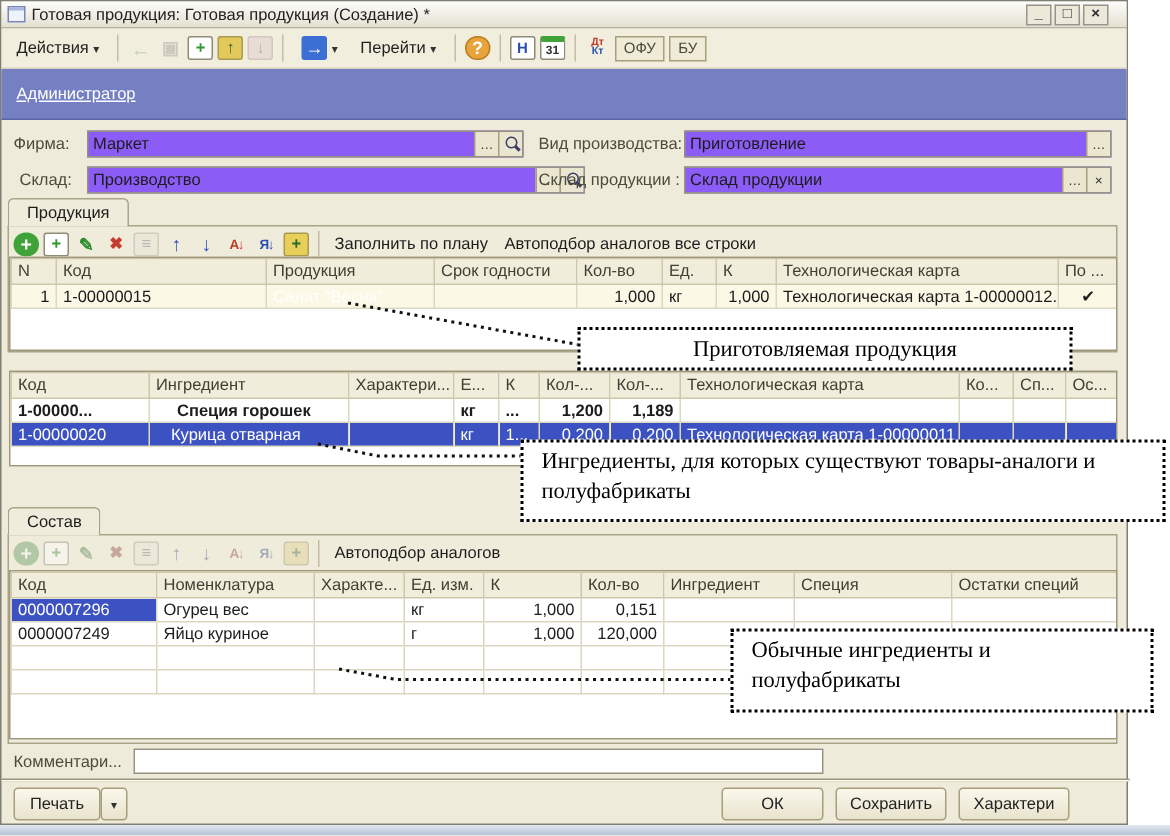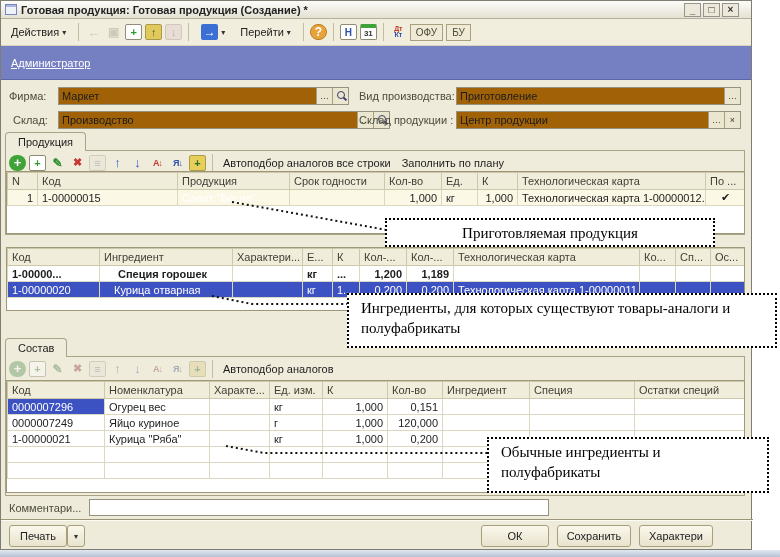--- a/index.html
+++ b/index.html
@@ -3,21 +3,21 @@
 <meta charset="utf-8">
 <style>
   *{box-sizing:border-box;margin:0;padding:0}
   html,body{width:780px;height:557px}
   body{position:relative;background:#fff;font-family:"Liberation Sans",sans-serif;font-size:11px;color:#1c1c1c;overflow:hidden}
 
   
   #win{position:absolute;left:0;top:0;width:752px;height:550px;background:#efebda;border:1px solid #7e7e72}
   #titlebar{position:absolute;left:0;top:0;width:100%;height:18px;background:linear-gradient(#fcfcfa,#e4e1d2);border-bottom:1px solid #b4afa0;display:flex;align-items:center;padding:0 4px;gap:4px}
   .winicon{width:12px;height:11px;background:#eef2fb;border:1px solid #7a86b8;box-shadow:inset 0 2px 0 #aab6e0}
-  #titlebar .t{font-weight:bold;font-size:11px;color:#222;flex:1;white-space:nowrap;overflow:hidden}
+  #titlebar .t{font-weight:normal;font-size:11px;color:#222;flex:1;white-space:nowrap;overflow:hidden}
   .wbtns{display:flex;gap:2px;margin-right:8px}
   .wbtn{width:17px;height:14px;border:1px solid #99948a;background:#ece9db;display:inline-flex;align-items:center;justify-content:center;font-size:10px;font-weight:bold;color:#333}
 
   
   #toolbar{position:absolute;left:0;top:18px;width:100%;height:27px;background:#f2eedd;display:flex;align-items:center;padding:0 4px;gap:3px;border-bottom:1px solid #d8d3bf}
   .flatbtn{display:inline-flex;align-items:center;gap:3px;padding:2px 5px;background:transparent;border:1px solid transparent;font-size:11px;color:#222;cursor:default}
   .vsep{width:1px;height:18px;background:#c3bda6;margin:0 3px}
   .caret{font-size:8px;color:#333}
   .gi{width:17px;height:16px;display:inline-flex;align-items:center;justify-content:center;font-weight:bold;font-size:12px;border-radius:2px}
   .gi-add{background:#3fa339;color:#fff;border-radius:8px;font-size:13px}
@@ -44,21 +44,21 @@
   .togglebtn{padding:2px 5px;border:1px solid #a79f7d;background:#efebd6;font-size:10px;color:#4a4a38}
   .dim{opacity:.42;filter:grayscale(45%)}
 
   
   #bluehead{position:absolute;left:0;top:45px;width:100%;height:34px;background:#7480c1;border-bottom:1px solid #5a66a8;display:flex;align-items:center;justify-content:space-between;padding:0 10px}
   #bluehead .doc{color:#fff;font-weight:bold;font-size:12px;text-decoration:underline;white-space:nowrap}
   #bluehead .usr{color:#fff;font-size:11px;text-decoration:underline}
 
   
   .flabel{position:absolute;font-size:11px;color:#4c4c3c;white-space:nowrap}
-  .fld{position:absolute;height:18px;background:#a16207;border:1px solid #96927e;display:flex;align-items:center;padding-left:3px;font-size:11px}
+  .fld{position:absolute;height:18px;background:#8b5cf6;border:1px solid #96927e;display:flex;align-items:center;padding-left:3px;font-size:11px}
   .fld .v{flex:1;white-space:nowrap;overflow:hidden}
   .inbtn{width:16px;height:16px;background:#ebe6d0;border-left:1px solid #a79f7d;display:inline-flex;align-items:center;justify-content:center;font-size:9px;color:#333;flex:0 0 auto}
   .mag{position:relative;display:inline-block;width:12px;height:12px}
   .mag::before{content:"";position:absolute;left:2px;top:1px;width:6px;height:6px;border:1.5px solid #3a3a6a;border-radius:50%}
   .mag::after{content:"";position:absolute;left:8px;top:8px;width:4px;height:2px;background:#3a3a6a;transform:rotate(45deg)}
 
   
   .tab{position:absolute;height:19px;padding:3px 12px 0;background:#f0ecdb;border:1px solid #a9a387;border-bottom:none;border-radius:4px 4px 0 0;font-size:11px;z-index:3}
   .panel{position:absolute;background:#f0ecdb;border:1px solid #a9a387;z-index:2}
   .ptool{position:absolute;left:3px;top:2px;height:19px;display:flex;align-items:center;gap:3px}
@@ -157,41 +157,41 @@
   <span class="flabel" style="left:12px;top:113px">Склад:</span>
   <div class="fld" style="left:57px;top:110px;width:332px">
     <span class="v">Производство</span>
     <span class="inbtn">…</span>
     <span class="inbtn">
         <span class="mag"></span>
       </span>
   </div>
   <span class="flabel" style="left:358px;top:113px">Склад продукции :</span>
   <div class="fld" style="left:455px;top:110px;width:285px">
-    <span class="v">Центр продукции</span>
+    <span class="v">Склад продукции</span>
     <span class="inbtn">…</span>
     <span class="inbtn">×</span>
   </div>
 
   <div class="tab" style="left:4px;top:131px">Продукция</div>
   <div class="panel" style="left:4px;top:149px;width:740px;height:85px">
     <div class="ptool">
       <span class="gi gi-add">+</span>
       <span class="gi gi-copy">+</span>
       <span class="gi gi-edit">✎</span>
       <span class="gi gi-del">✖</span>
       <span class="gi gi-save dim">≡</span>
       <span class="gi gi-up">↑</span>
       <span class="gi gi-down">↓</span>
       <span class="gi gi-sort az">А↓</span>
       <span class="gi gi-sort za">Я↓</span>
       <span class="gi gi-fill">+</span>
       <span class="vsep"></span>
+      <span class="txtcmd">Заполнить по плану</span>
       <span class="txtcmd">Автоподбор аналогов все строки</span>
-      <span class="txtcmd">Заполнить по плану</span>
     </div>
   </div>
 
   <div class="gridwrap" style="left:5px;top:170px;width:739px;height:63px">
     <table>
       <colgroup>
           <col style="width:30px">
           <col style="width:140px">
           <col style="width:112px">
           <col style="width:95px">
@@ -346,31 +346,20 @@
         <td>Яйцо куриное</td>
         <td></td>
         <td>г</td>
         <td class="num">1,000</td>
         <td class="num">120,000</td>
         <td></td>
         <td></td>
         <td></td>
       </tr>
       <tr>
-        <td>1-00000021</td>
-        <td>Курица "Ряба"</td>
-        <td></td>
-        <td>кг</td>
-        <td class="num">1,000</td>
-        <td class="num">0,200</td>
-        <td></td>
-        <td></td>
-        <td></td>
-      </tr>
-      <tr>
         <td></td>
             <td></td>
             <td></td>
             <td></td>
             <td></td>
             <td></td>
             <td></td>
             <td></td>
             <td></td>
       </tr>
@@ -405,15 +394,15 @@
 </div>
 
 <svg id="svgoverlay" xmlns="http://www.w3.org/2000/svg">
   <line x1="232" y1="202" x2="387" y2="230" stroke="#111" stroke-width="2" stroke-dasharray="2 3"></line>
   <polyline points="212,296 252,304 348,304" fill="none" stroke="#111" stroke-width="2" stroke-dasharray="2 3"></polyline>
   <polyline points="226,446 264,453 487,453" fill="none" stroke="#111" stroke-width="2" stroke-dasharray="2 3"></polyline>
 </svg>
 
 <div class="callout" style="left:385px;top:218px;width:330px;height:29px;text-align:center">Приготовляемая продукция</div>
 <div class="callout" style="left:347px;top:293px;width:430px;height:55px">Ингредиенты, для которых существуют товары-аналоги и полуфабрикаты</div>
-<div class="callout" style="left:487px;top:437px;width:282px;height:56px">Обычные ингредиенты и полуфабрикаты</div>
+<div class="callout" style="left:487px;top:419px;width:282px;height:56px">Обычные ингредиенты и полуфабрикаты</div>
 
 <div id="bottomstrip"></div>
 
 </body></html>

